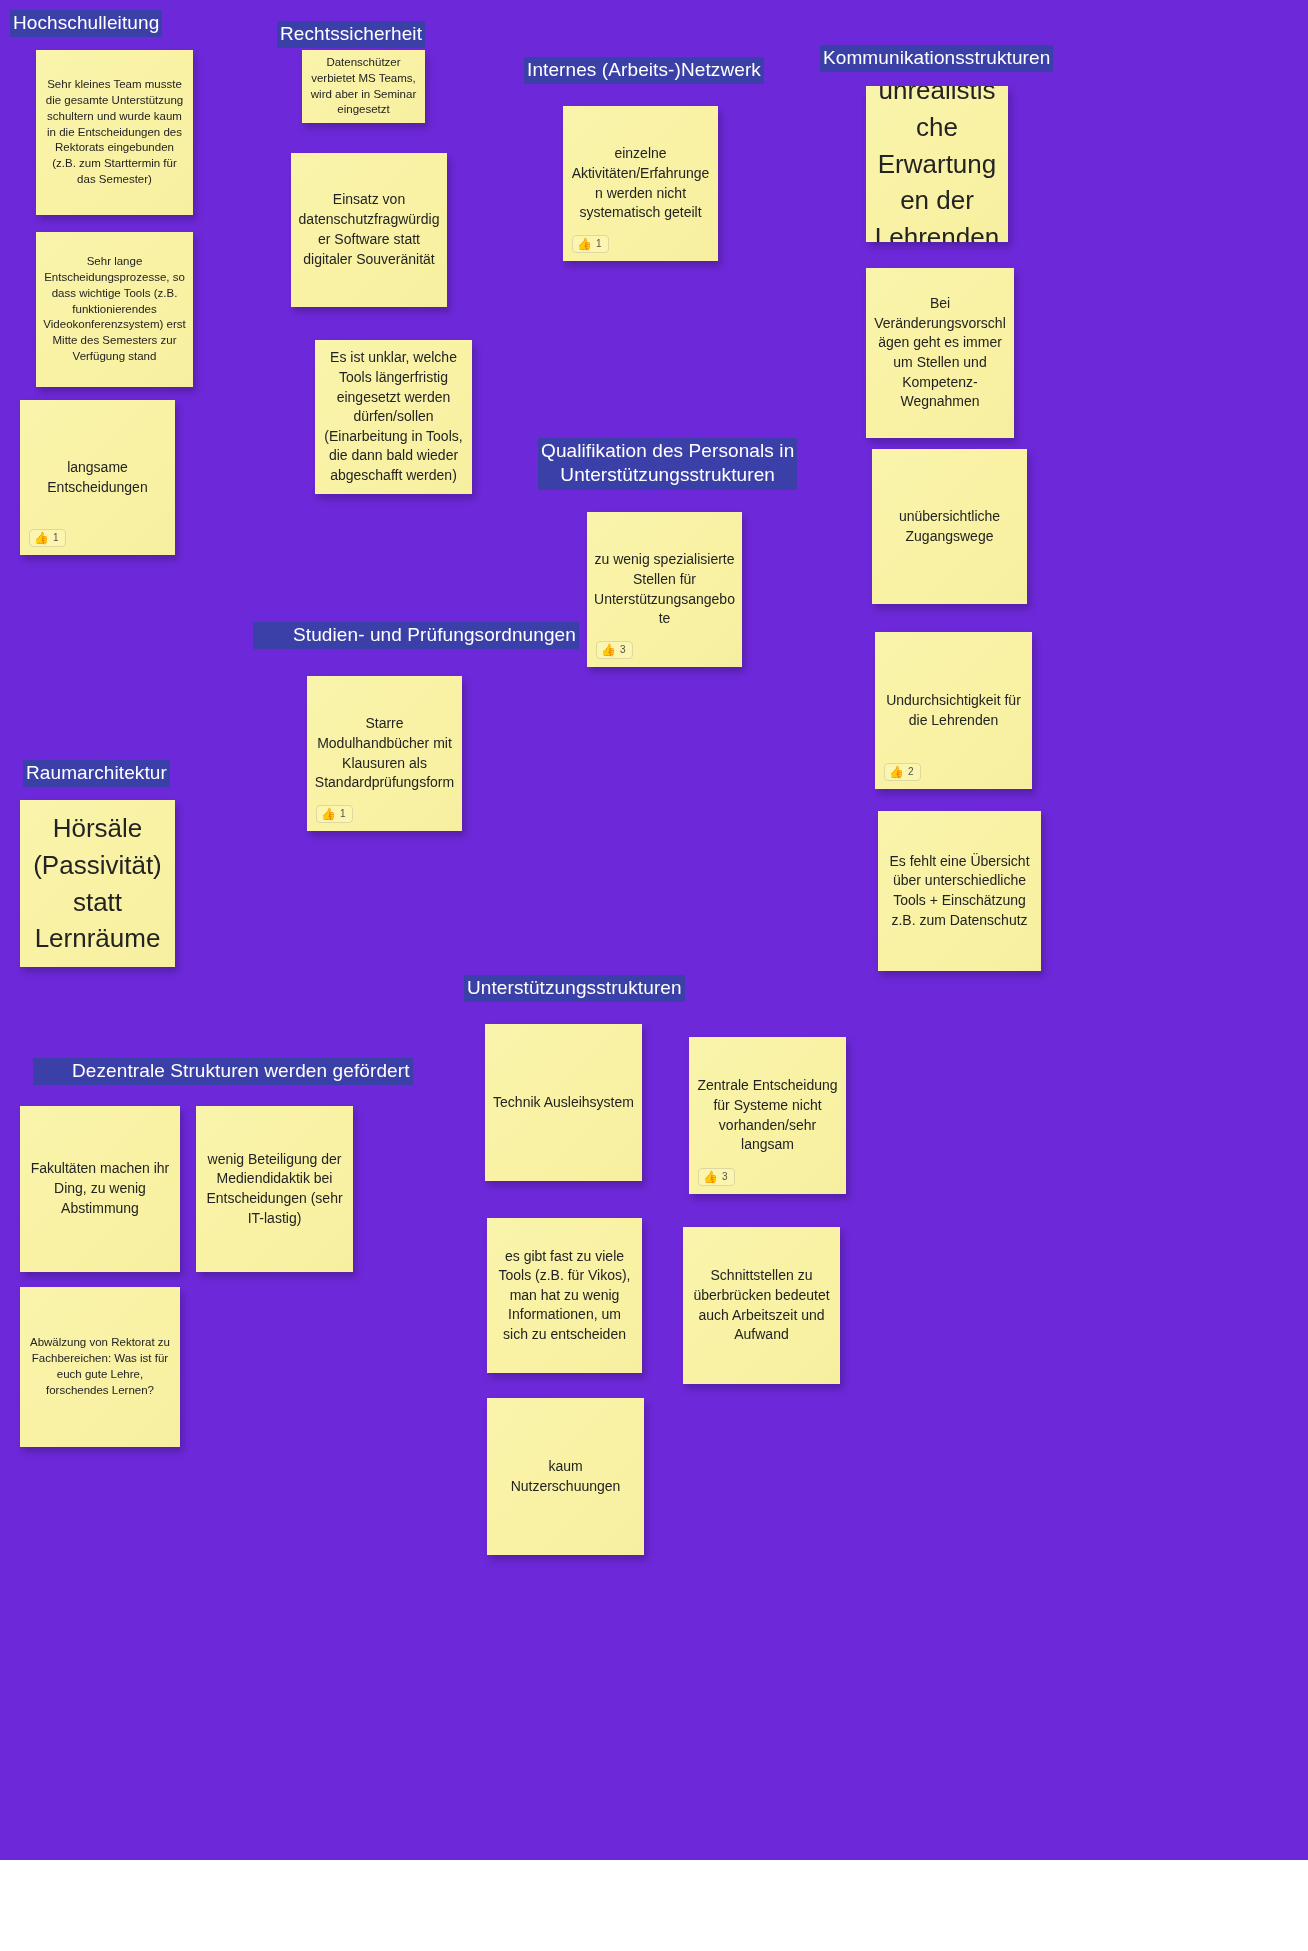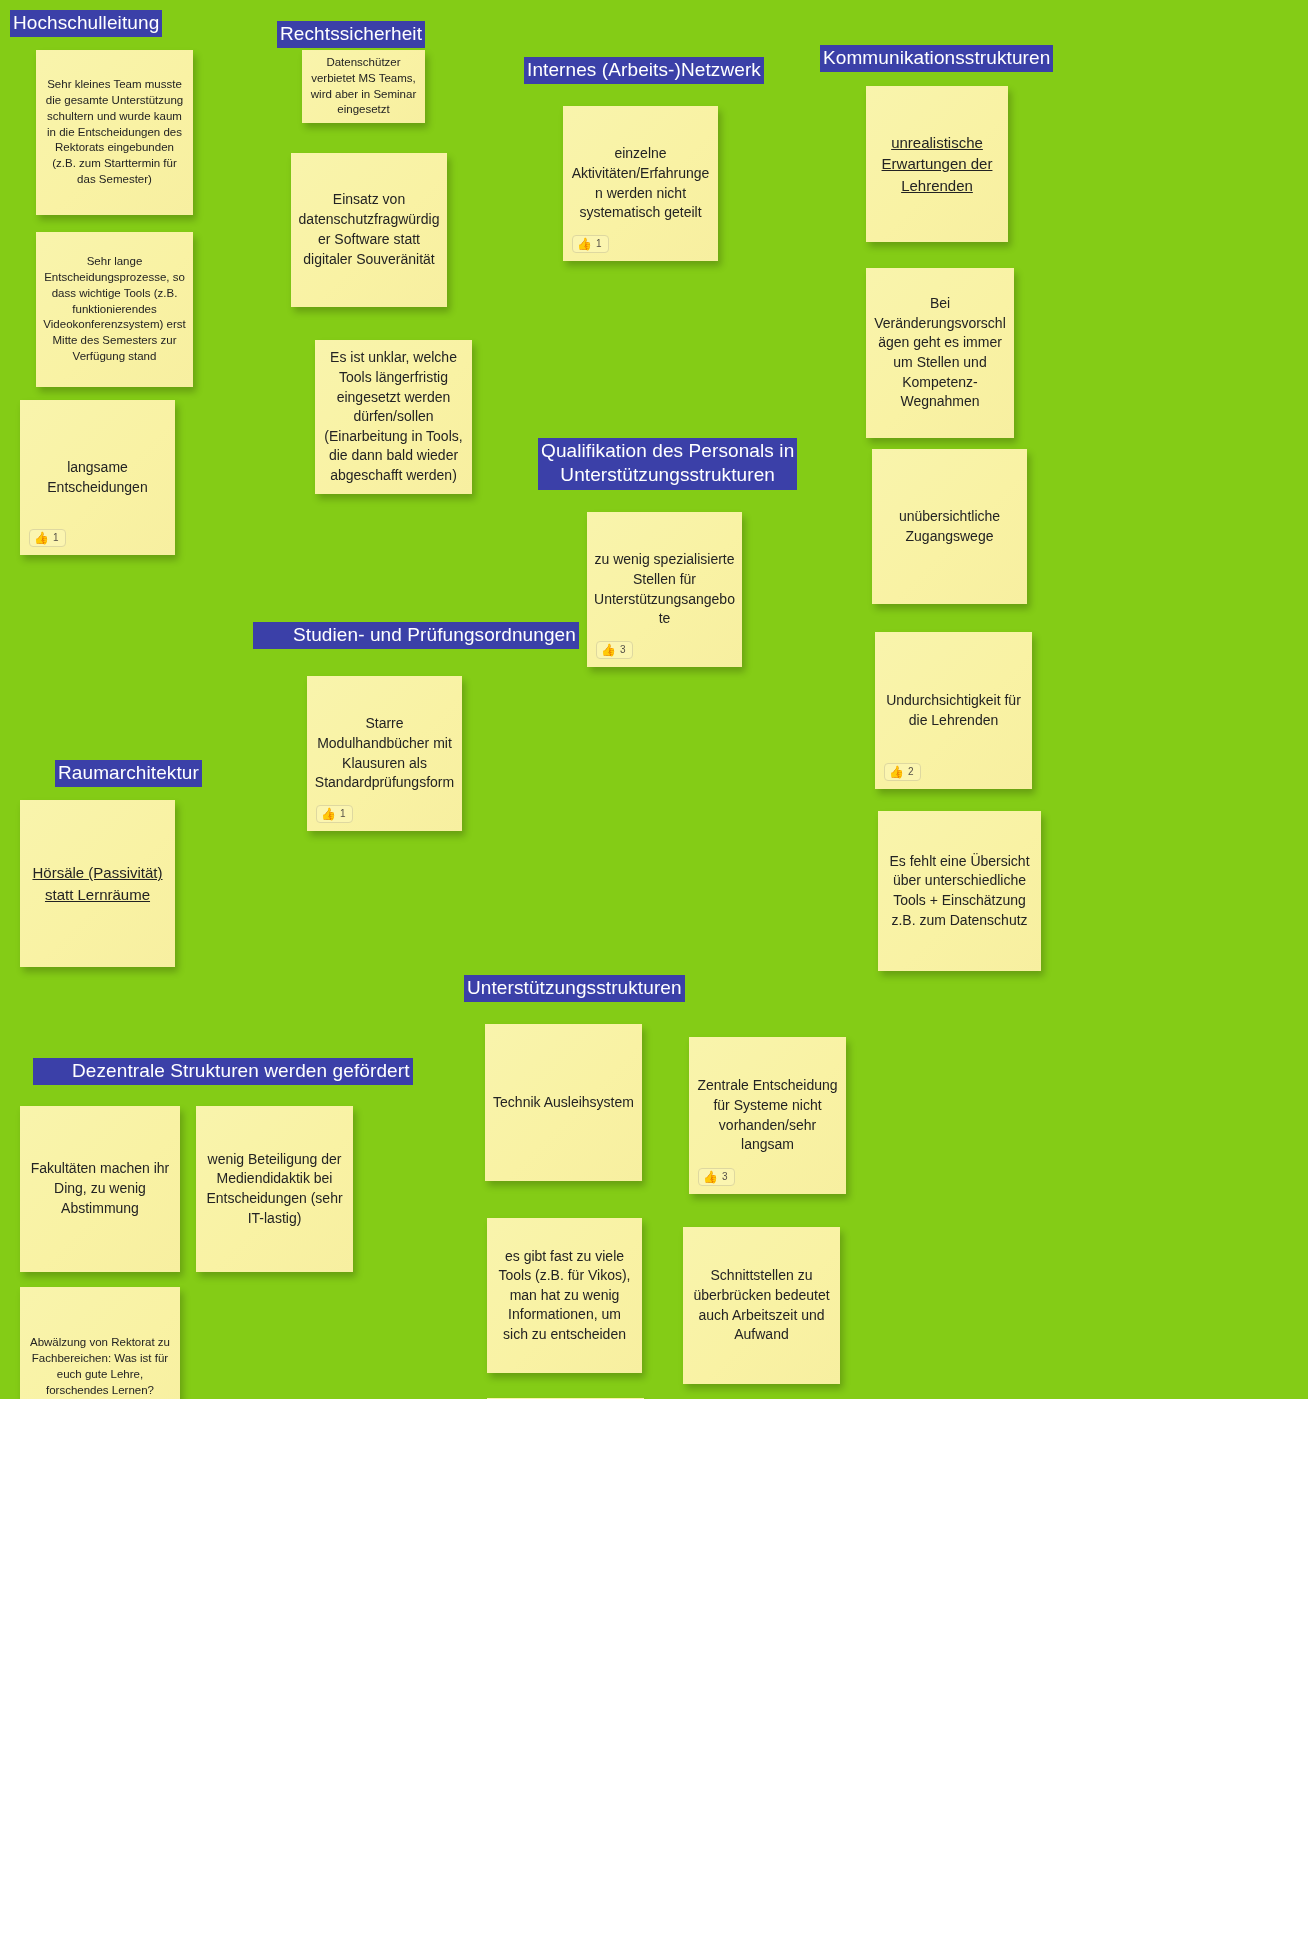--- a/index.html
+++ b/index.html
@@ -8,22 +8,22 @@
     padding: 0;
     background: #ffffff;
   }
   body {
     font-family: "Liberation Sans", "DejaVu Sans", sans-serif;
     color: #222222;
   }
   #board {
     position: relative;
     width: 1308px;
-    height: 1399px;
-    background: #84cc16;
+    height: 1860px;
+    background: #6d28d9;
     overflow: hidden;
   }
 
   
   .hdr {
     position: absolute;
     background: #3b40a8;
     color: #ffffff;
     font-size: 19px;
     line-height: 1.28;
@@ -56,21 +56,21 @@
     width: 100%;
     text-align: center;
     white-space: pre-line;
     color: #232323;
     word-wrap: break-word;
   }
   
   .fs-s  .txt { font-size: 11.5px; line-height: 1.38; }
   .fs-m  .txt { font-size: 14px;   line-height: 1.40; }
   .fs-l  .txt { font-size: 14px; line-height: 1.42; }
-  .fs-xl .txt { font-size: 15px;   line-height: 1.42; text-decoration: underline; }
+  .fs-xl .txt { font-size: 26px;   line-height: 1.42; }
 
   
   .badge {
     position: absolute;
     left: 9px;
     bottom: 8px;
     display: inline-flex;
     align-items: center;
     gap: 4px;
     background: #fbf5b0;
@@ -100,21 +100,21 @@
 
   <div class="hdr" style="left:524px; top:57px;">Internes (Arbeits-)Netzwerk</div>
 
   <div class="hdr" style="left:820px; top:45px;">Kommunikationsstrukturen</div>
 
   <div class="hdr two" style="left:538px; top:438px;">Qualifikation des Personals in
 Unterstützungsstrukturen</div>
 
   <div class="hdr" style="left:253px; top:622px;padding-left:40px;">Studien- und Prüfungsordnungen</div>
 
-  <div class="hdr" style="left:23px; top:760px;margin-left:32px;">Raumarchitektur</div>
+  <div class="hdr" style="left:23px; top:760px;">Raumarchitektur</div>
 
   <div class="hdr" style="left:464px; top:975px;">Unterstützungsstrukturen</div>
 
   <div class="hdr" style="left:33px; top:1058px;padding-left:39px;">Dezentrale Strukturen werden gefördert</div>
 
   <div class="note fs-s" style="left:36px; top:50px; width:157px; height:165px;">
     <div class="txt">Sehr kleines Team musste die gesamte Unterstützung schultern und wurde kaum in die Entscheidungen des Rektorats eingebunden (z.B. zum Starttermin für das Semester)</div>
   </div>
 
   <div class="note fs-s" style="left:36px; top:232px; width:157px; height:155px;">

